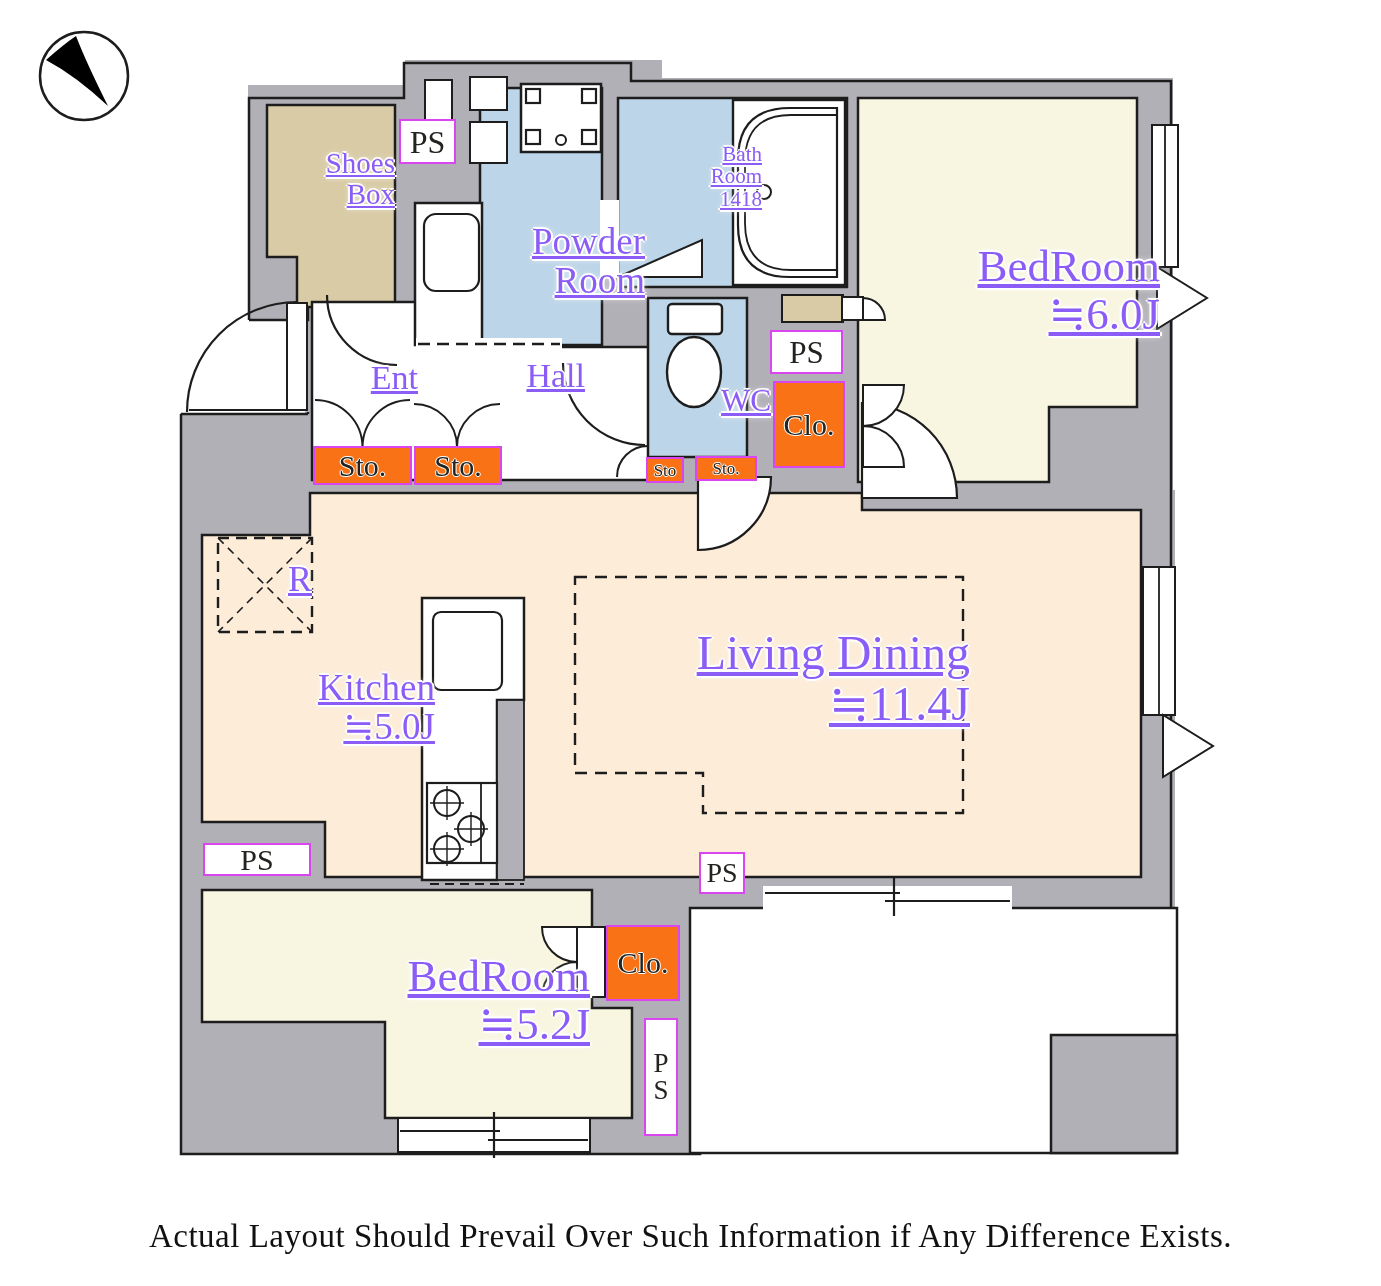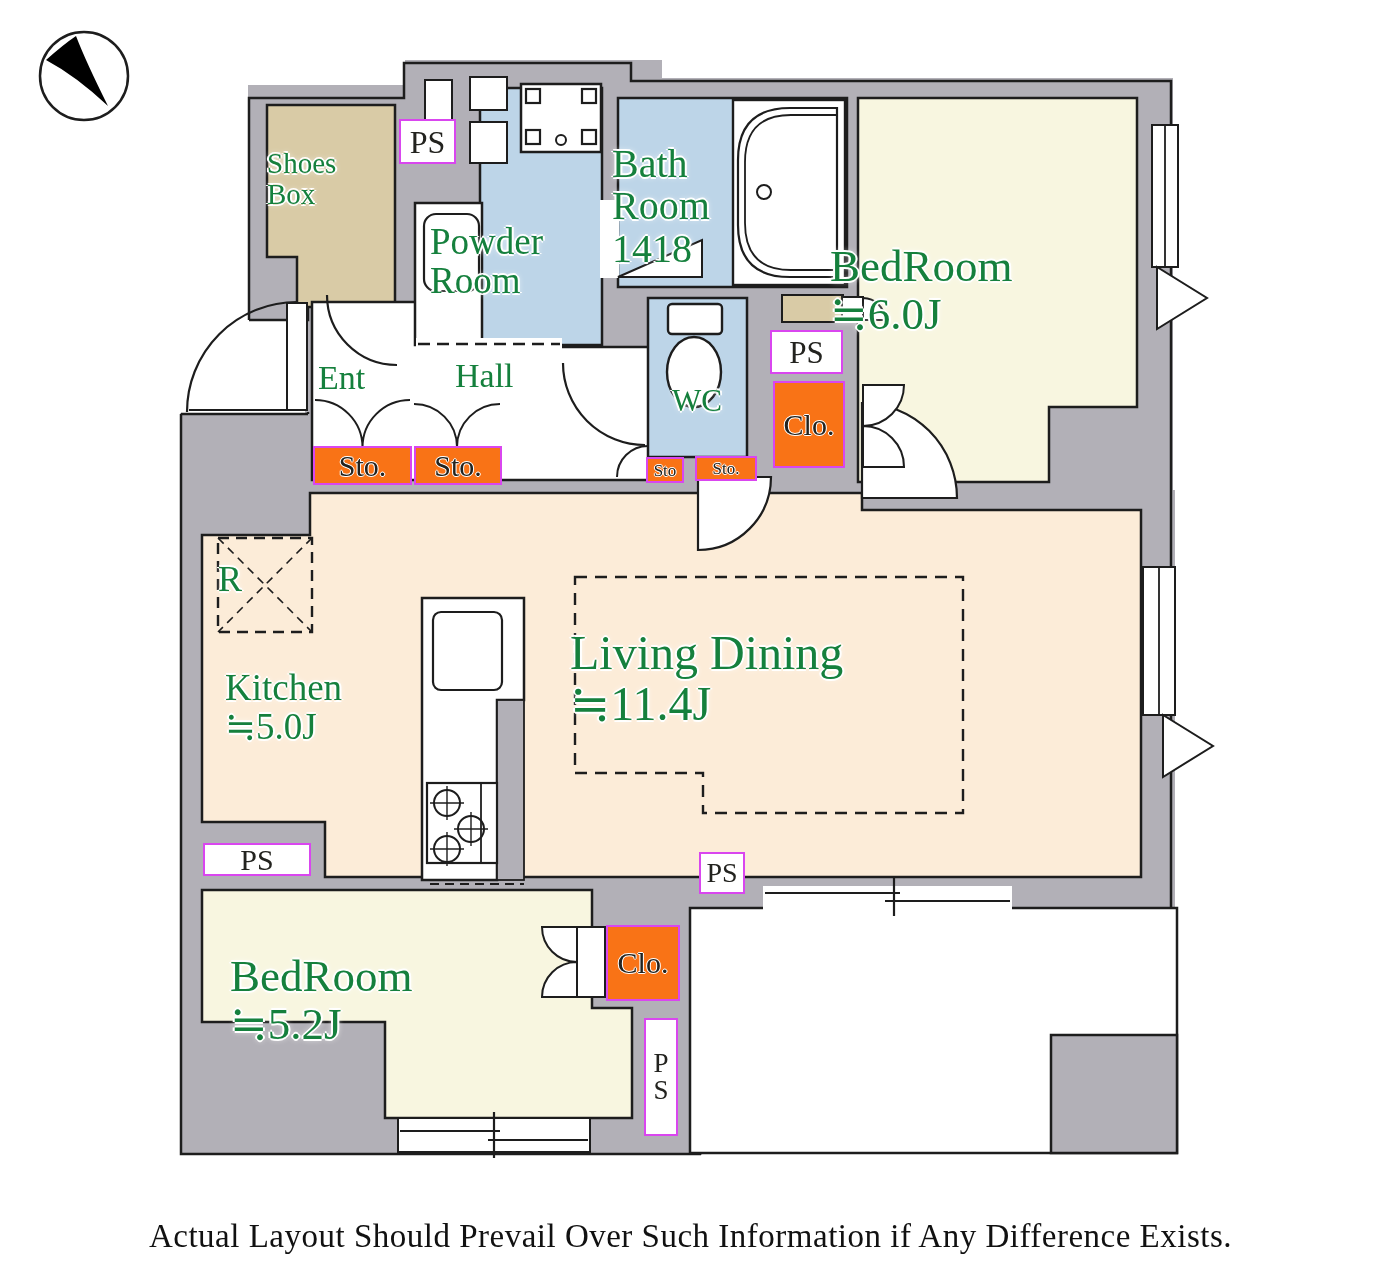--- a/index.html
+++ b/index.html
@@ -2,23 +2,24 @@
 <html><head>
 <meta charset="utf-8">
 <style>
   html,body{margin:0;padding:0;background:#ffffff;}
   .canvas{
     position:relative;width:1381px;height:1286px;background:#ffffff;overflow:hidden;
     font-family:"Liberation Serif","DejaVu Serif",serif;color:#1c1c1c;
   }
   .plan-svg{position:absolute;left:0;top:0;}
   .lbl{
-    position:absolute;text-align:left;line-height:1.06;color:#15803d;
+    position:absolute;text-align:right;line-height:1.06;color:#8b5cf6;
     text-shadow:-2px 0 0 #fff,2px 0 0 #fff,0 -2px 0 #fff,0 2px 0 #fff,0 0 6px #fff;
     white-space:nowrap;
+    text-decoration:underline;
   }
   .lbl span{display:block;}
   .boxlbl{
     position:absolute;display:flex;flex-direction:column;align-items:center;justify-content:center;
     border:2px solid #d946ef;box-sizing:border-box;color:#23231f;line-height:1.0;
     text-shadow:-1px 0 0 #fff,1px 0 0 #fff,0 -1px 0 #fff,0 1px 0 #fff;
   }
   .white-box{background:#ffffff;}
   .tan-box{background:#f97316;}
   .disclaimer{
@@ -187,21 +188,21 @@
 
   <div class="boxlbl white-box" style="left:399px;top:119px;width:57px;height:45px;font-size:32px;">
     <span>PS</span>
   </div>
 
   <div class="lbl" style="left:430px;top:222px;width:215px;font-size:37px;">
     <span>Powder</span>
     <span>Room</span>
   </div>
 
-  <div class="lbl" style="left:612px;top:143px;width:150px;font-size:40px;">
+  <div class="lbl" style="left:612px;top:143px;width:150px;font-size:21px;">
     <span>Bath</span>
     <span>Room</span>
     <span>1418</span>
   </div>
 
   <div class="lbl" style="left:830px;top:243px;width:330px;font-size:45px;">
     <span>BedRoom</span>
     <span>≒6.0J</span>
   </div>
 

